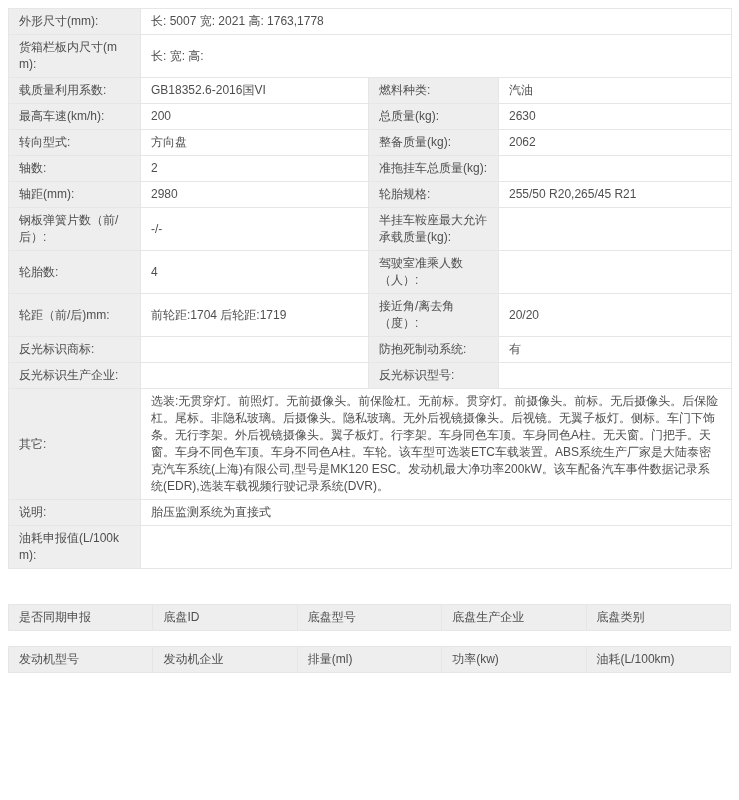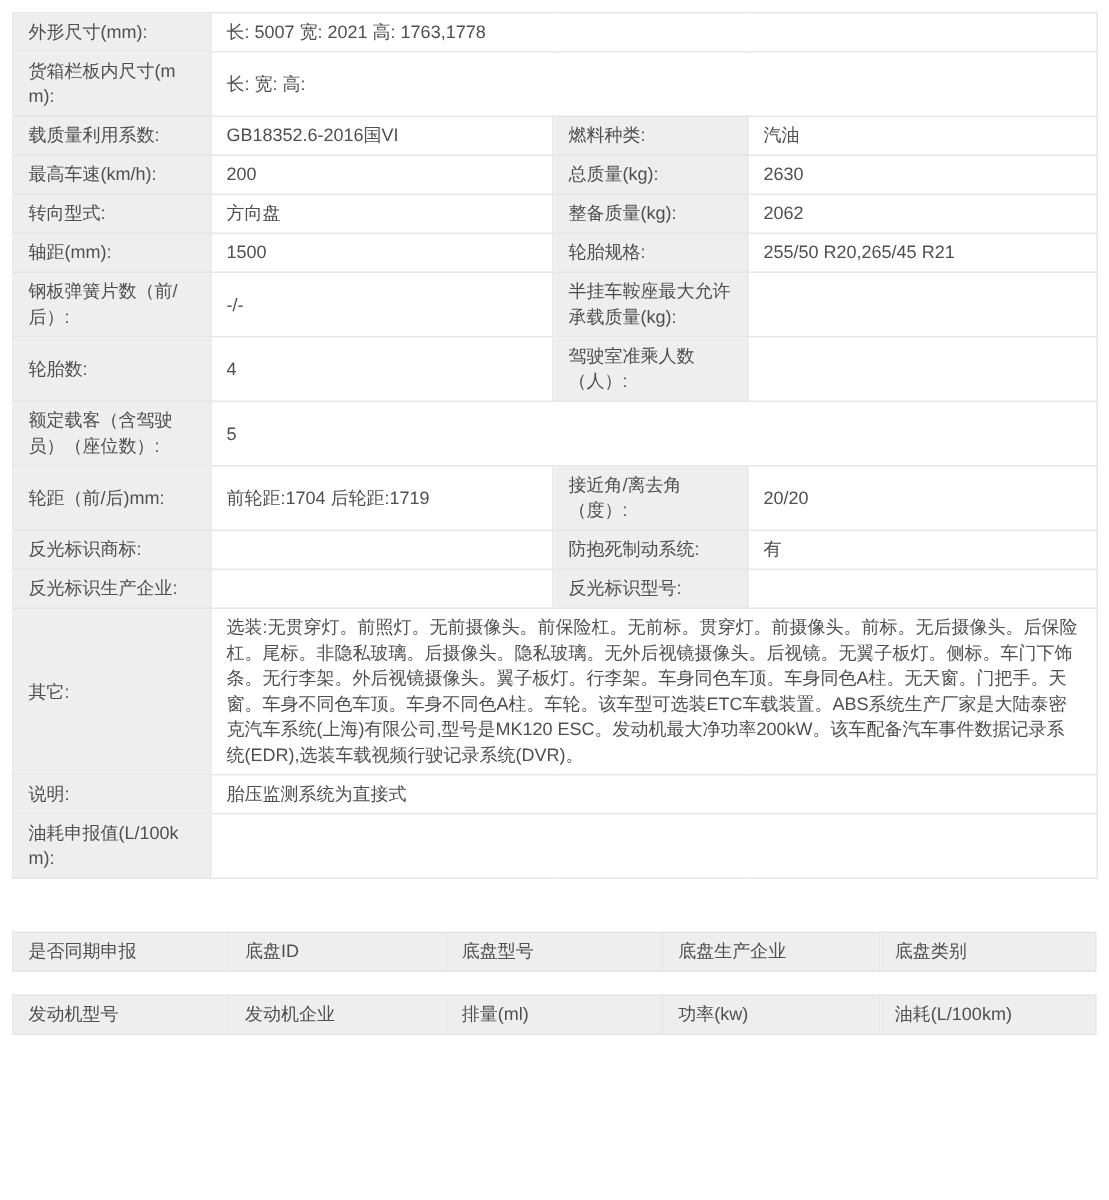--- a/index.html
+++ b/index.html
@@ -86,40 +86,42 @@
           <td class="label">总质量(kg):</td>
           <td>2630</td>
         </tr>
         <tr>
           <td class="label">转向型式:</td>
           <td>方向盘</td>
           <td class="label">整备质量(kg):</td>
           <td>2062</td>
         </tr>
         <tr>
+          <td class="label">轴数:</td>
+          <td>2</td>
+          <td class="label">准拖挂车总质量(kg):</td>
+          <td></td>
+        </tr>
+        <tr>
           <td class="label">轴距(mm):</td>
-          <td>1500</td>
+          <td>2980</td>
           <td class="label">轮胎规格:</td>
           <td>255/50 R20,265/45 R21</td>
         </tr>
         <tr>
           <td class="label">钢板弹簧片数（前/后）:</td>
           <td>-/-</td>
           <td class="label">半挂车鞍座最大允许承载质量(kg):</td>
           <td></td>
         </tr>
         <tr>
           <td class="label">轮胎数:</td>
           <td>4</td>
           <td class="label">驾驶室准乘人数（人）:</td>
           <td></td>
-        </tr>
-        <tr>
-          <td class="label">额定载客（含驾驶员）（座位数）:</td>
-          <td colspan="3">5</td>
         </tr>
         <tr>
           <td class="label">轮距（前/后)mm:</td>
           <td>前轮距:1704 后轮距:1719</td>
           <td class="label">接近角/离去角（度）:</td>
           <td>20/20</td>
         </tr>
         <tr>
           <td class="label">反光标识商标:</td>
           <td></td>

